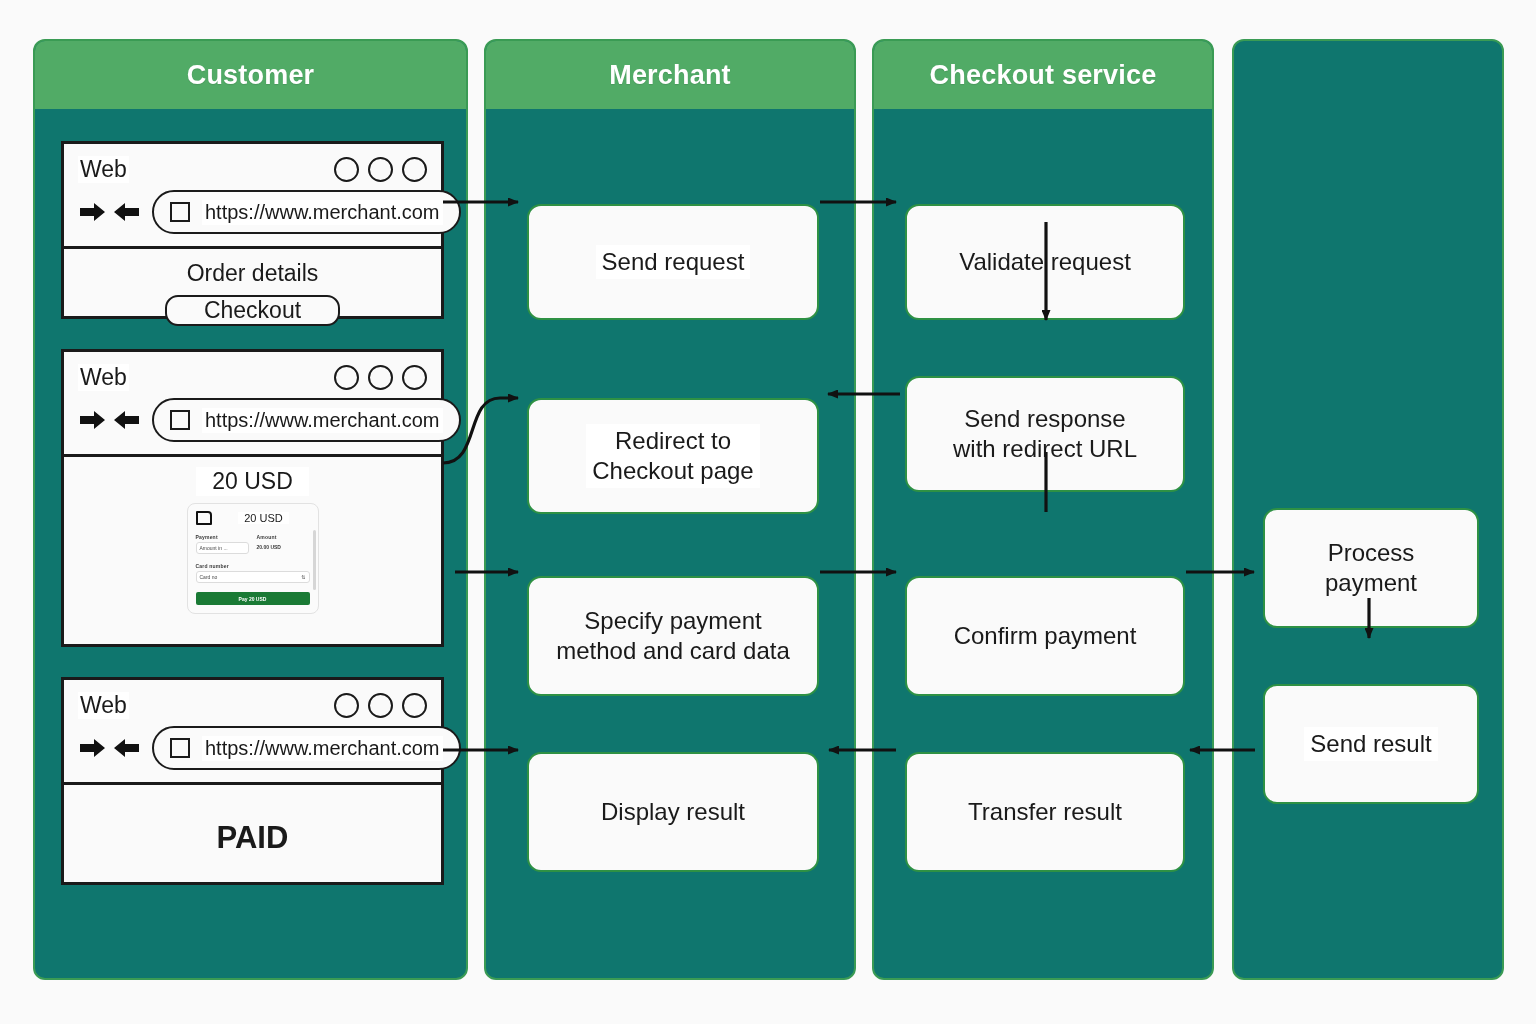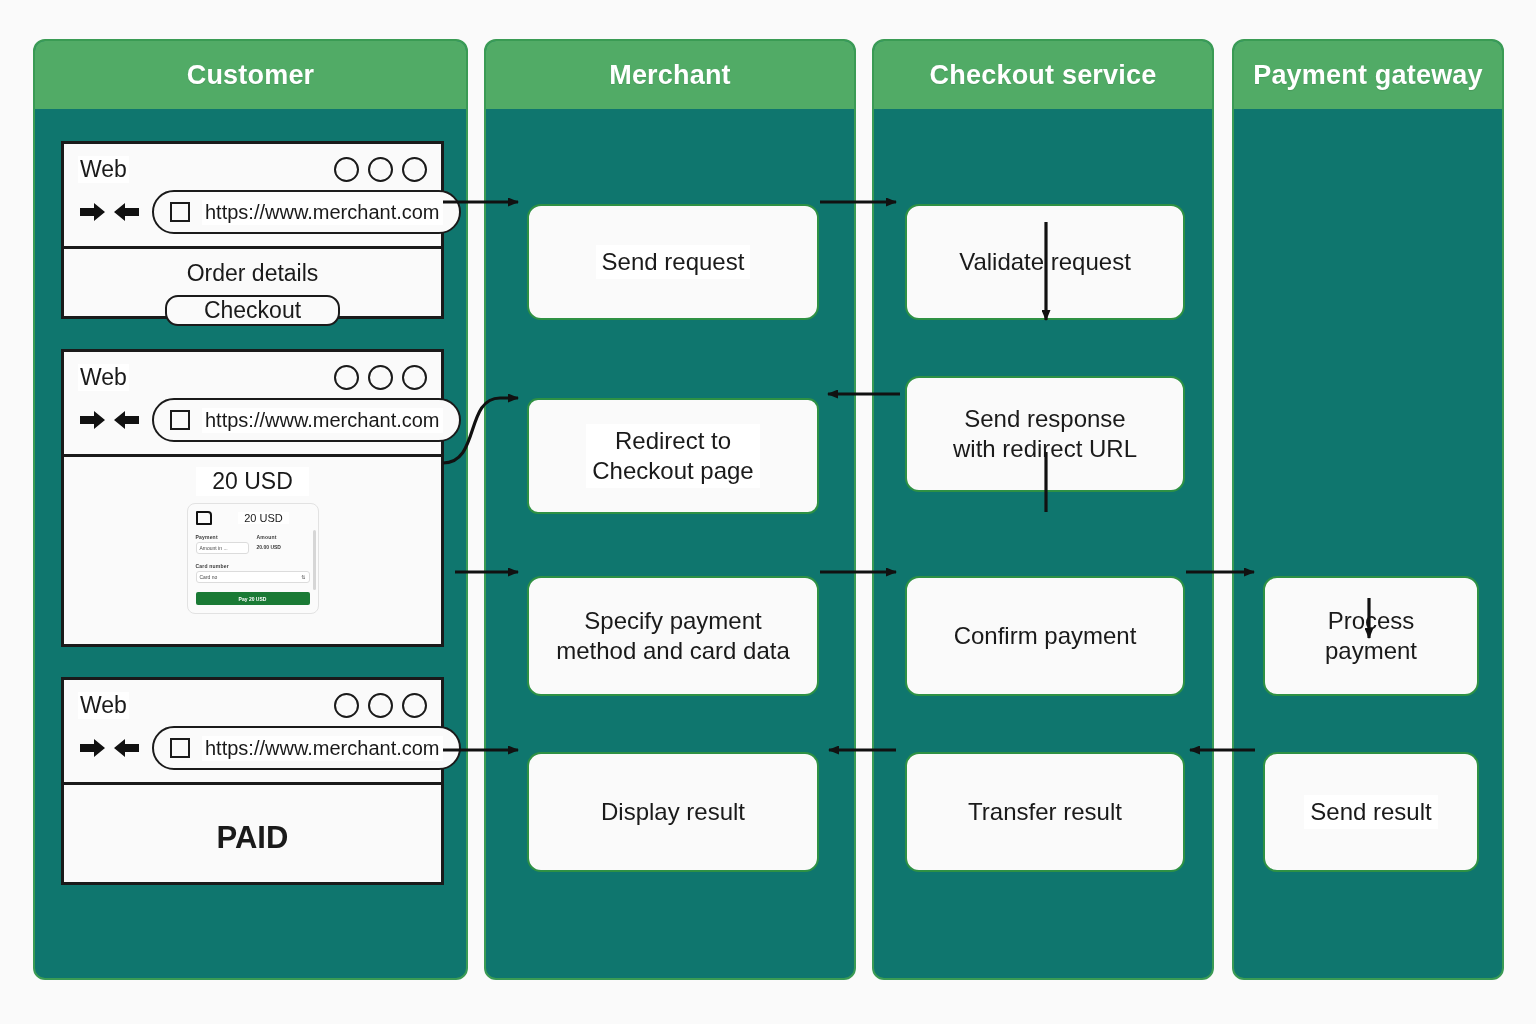--- a/index.html
+++ b/index.html
@@ -397,21 +397,21 @@
   </div>
 
   <div class="lane" style="left:484px; top:39px; width:372px; height:941px;">
     <div class="lane-header">
       <span>Merchant</span>
     </div>
     <div class="lane-body">
       <div class="pbox" style="left:41px; top:95px; width:292px; height:116px;">
         <span class="hl">Send request</span>
       </div>
-      <div class="pbox" style="left:41px; top:289px; width:292px; height:116px; white-space:pre-line;border-radius:11px;">
+      <div class="pbox" style="left:41px; top:289px; width:292px; height:116px; white-space:pre-line;">
         <span class="hl">Redirect to
 Checkout page</span>
       </div>
       <div class="pbox" style="left:41px; top:467px; width:292px; height:120px; white-space:pre-line;">
         <span>Specify payment
 method and card data</span>
       </div>
       <div class="pbox" style="left:41px; top:643px; width:292px; height:120px;">
         <span>Display result</span>
       </div>
@@ -433,23 +433,20 @@
       <div class="pbox" style="left:31px; top:467px; width:280px; height:120px;">
         <span>Confirm payment</span>
       </div>
       <div class="pbox" style="left:31px; top:643px; width:280px; height:120px;">
         <span>Transfer result</span>
       </div>
     </div>
   </div>
 
   <div class="lane" style="left:1232px; top:39px; width:272px; height:941px;">
-    <div class="lane-header">
-      <span>Payment gateway</span>
-    </div>
     <div class="lane-body">
       <div class="pbox" style="left:29px; top:467px; width:216px; height:120px; white-space:pre-line;">
         <span>Process
 payment</span>
       </div>
       <div class="pbox" style="left:29px; top:643px; width:216px; height:120px;">
         <span class="hl">Send result</span>
       </div>
     </div>
   </div>

